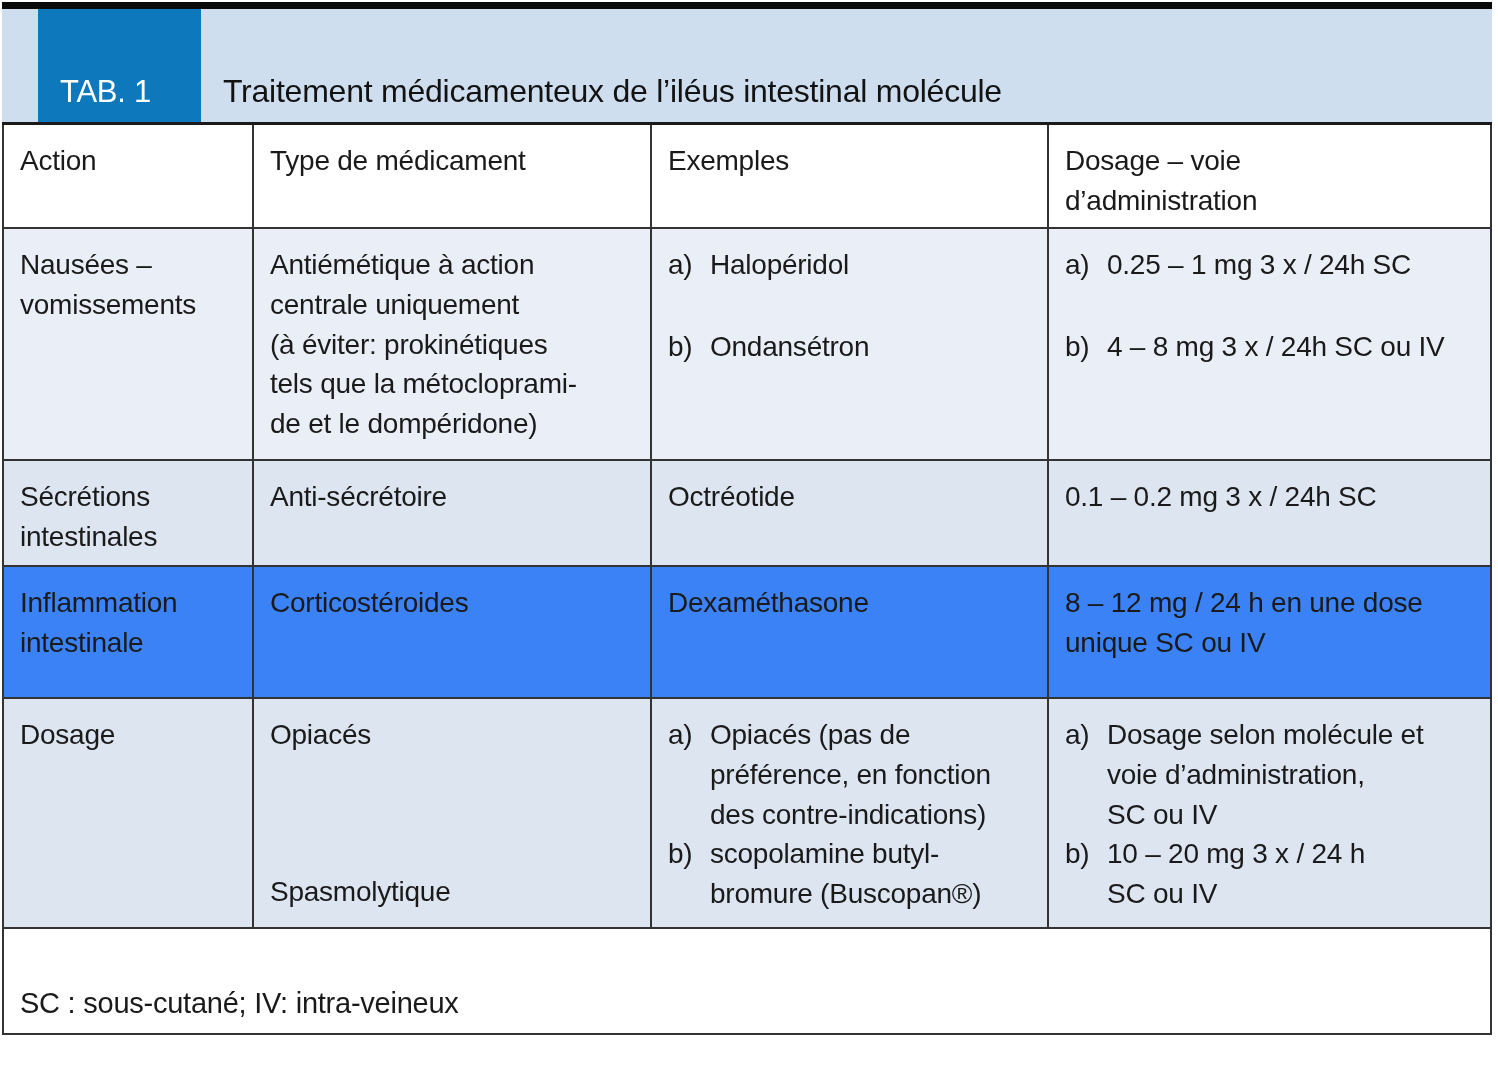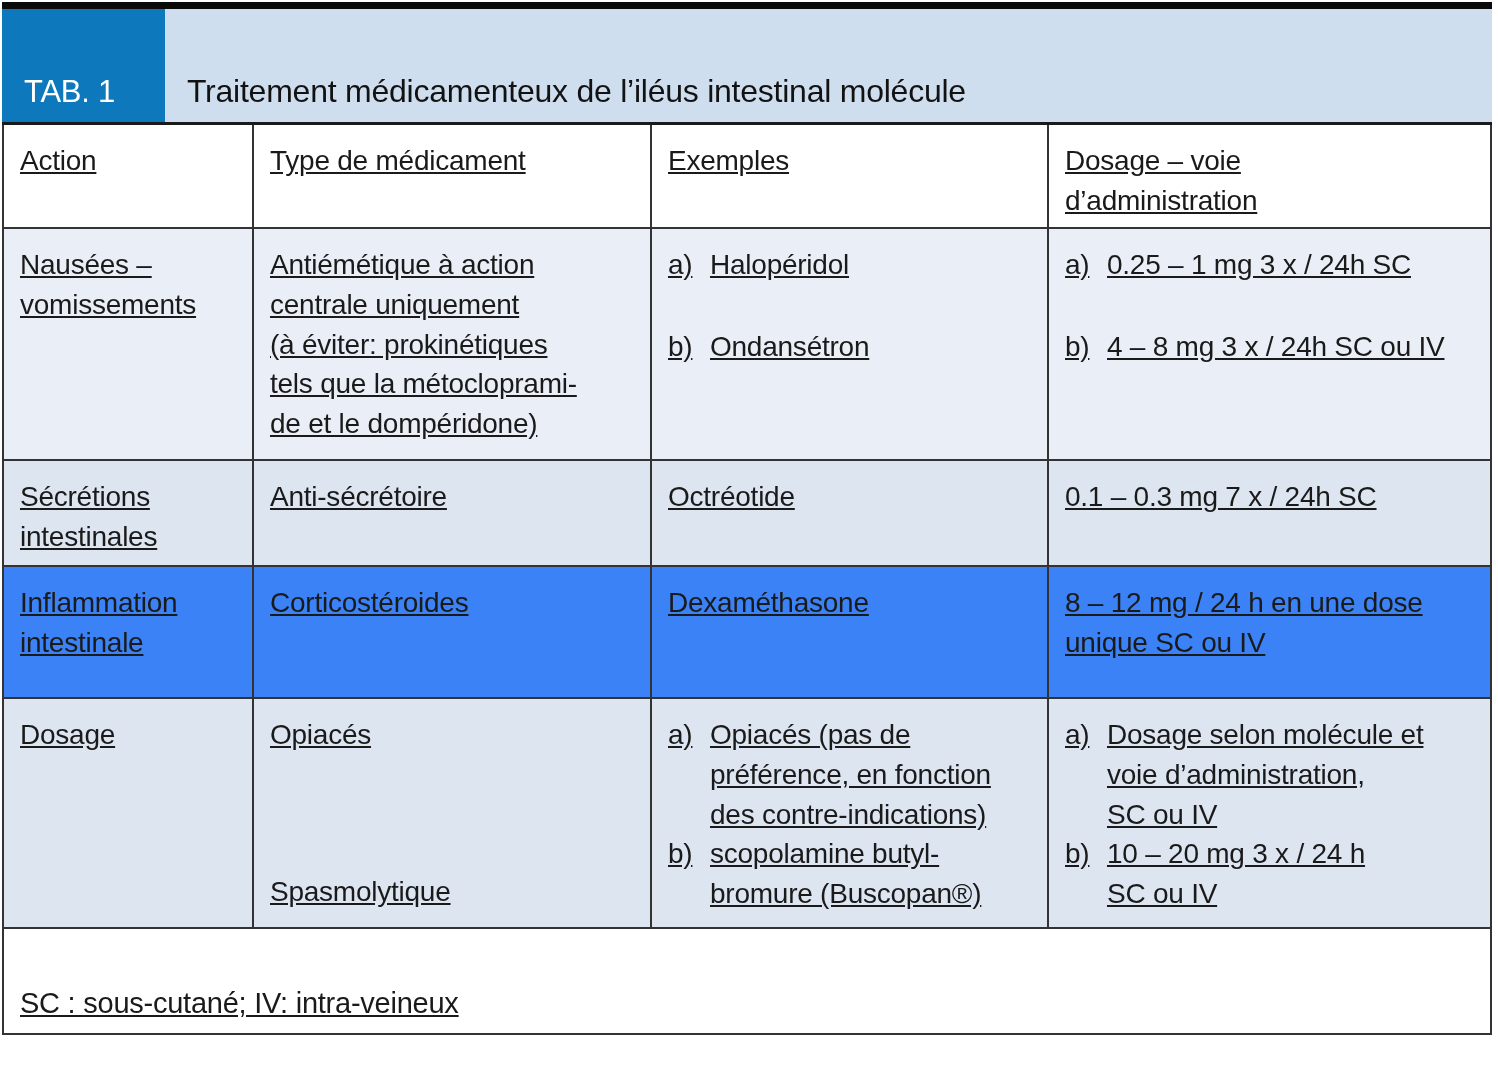--- a/index.html
+++ b/index.html
@@ -26,20 +26,21 @@
     width: 100%;
     height: 7px;
     background: #0a0a0a;
   }
   
   .band {
     display: flex;
     height: 116px;
     background: #cfdeef;
     border-bottom: 3px solid #1a1a1a;
+    padding-left: 36px;
   }
   .tab-badge {
     flex: 0 0 163px;
     background: #0d78bc;
     color: #ffffff;
     display: flex;
     align-items: flex-end;
     padding: 0 0 12px 22px;
     font-size: 31px;
   }
@@ -56,21 +57,20 @@
   .tbl {
     border-left: 2px solid #333333;
     border-right: 2px solid #333333;
     border-bottom: 2px solid #333333;
     background: #ffffff;
   }
   .trow {
     display: grid;
     grid-template-columns: 250px 398px 397px 1fr;
     border-bottom: 2px solid #333333;
-    text-decoration: underline;
   }
   .trow:last-child { border-bottom: none; }
   .cell {
     padding: 16px 14px 12px 16px;
     font-size: 28px;
     line-height: 1.42;
     border-right: 2px solid #333333;
     overflow: hidden;
   }
   .cell:last-child { border-right: none; }
@@ -152,21 +152,21 @@
             <span class="itext">4 – 8 mg 3 x / 24h SC ou IV</span>
           </div>
         </div>
       </div>
 
       <div class="trow r2">
         <div class="cell multiline">Sécrétions
 intestinales</div>
         <div class="cell">Anti-sécrétoire</div>
         <div class="cell">Octréotide</div>
-        <div class="cell">0.1 – 0.3 mg 7 x / 24h SC</div>
+        <div class="cell">0.1 – 0.2 mg 3 x / 24h SC</div>
       </div>
 
       <div class="trow r3">
         <div class="cell multiline">Inflammation
 intestinale</div>
         <div class="cell">Corticostéroides</div>
         <div class="cell">Dexaméthasone</div>
         <div class="cell multiline">8 – 12 mg / 24 h en une dose
 unique SC ou IV</div>
       </div>

